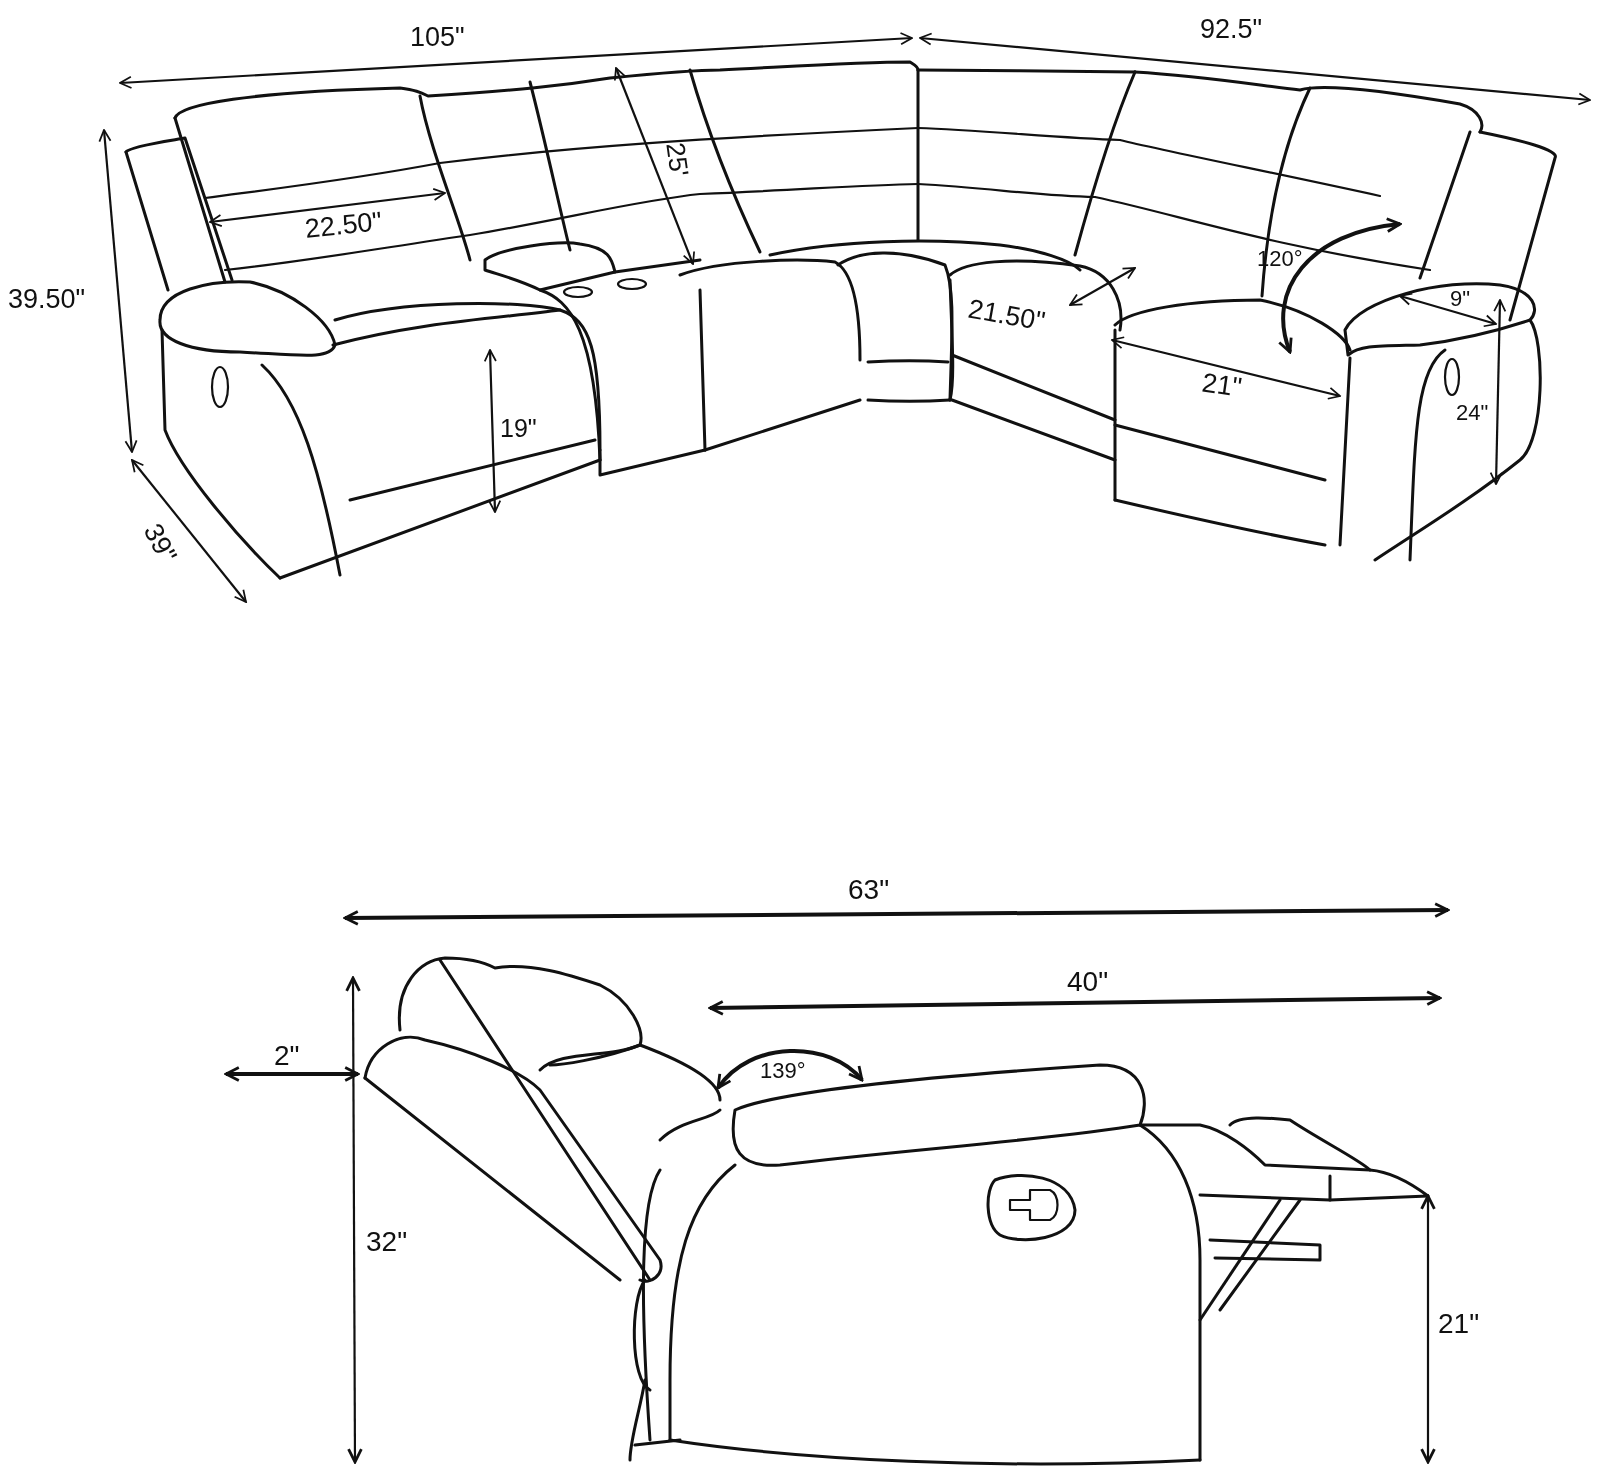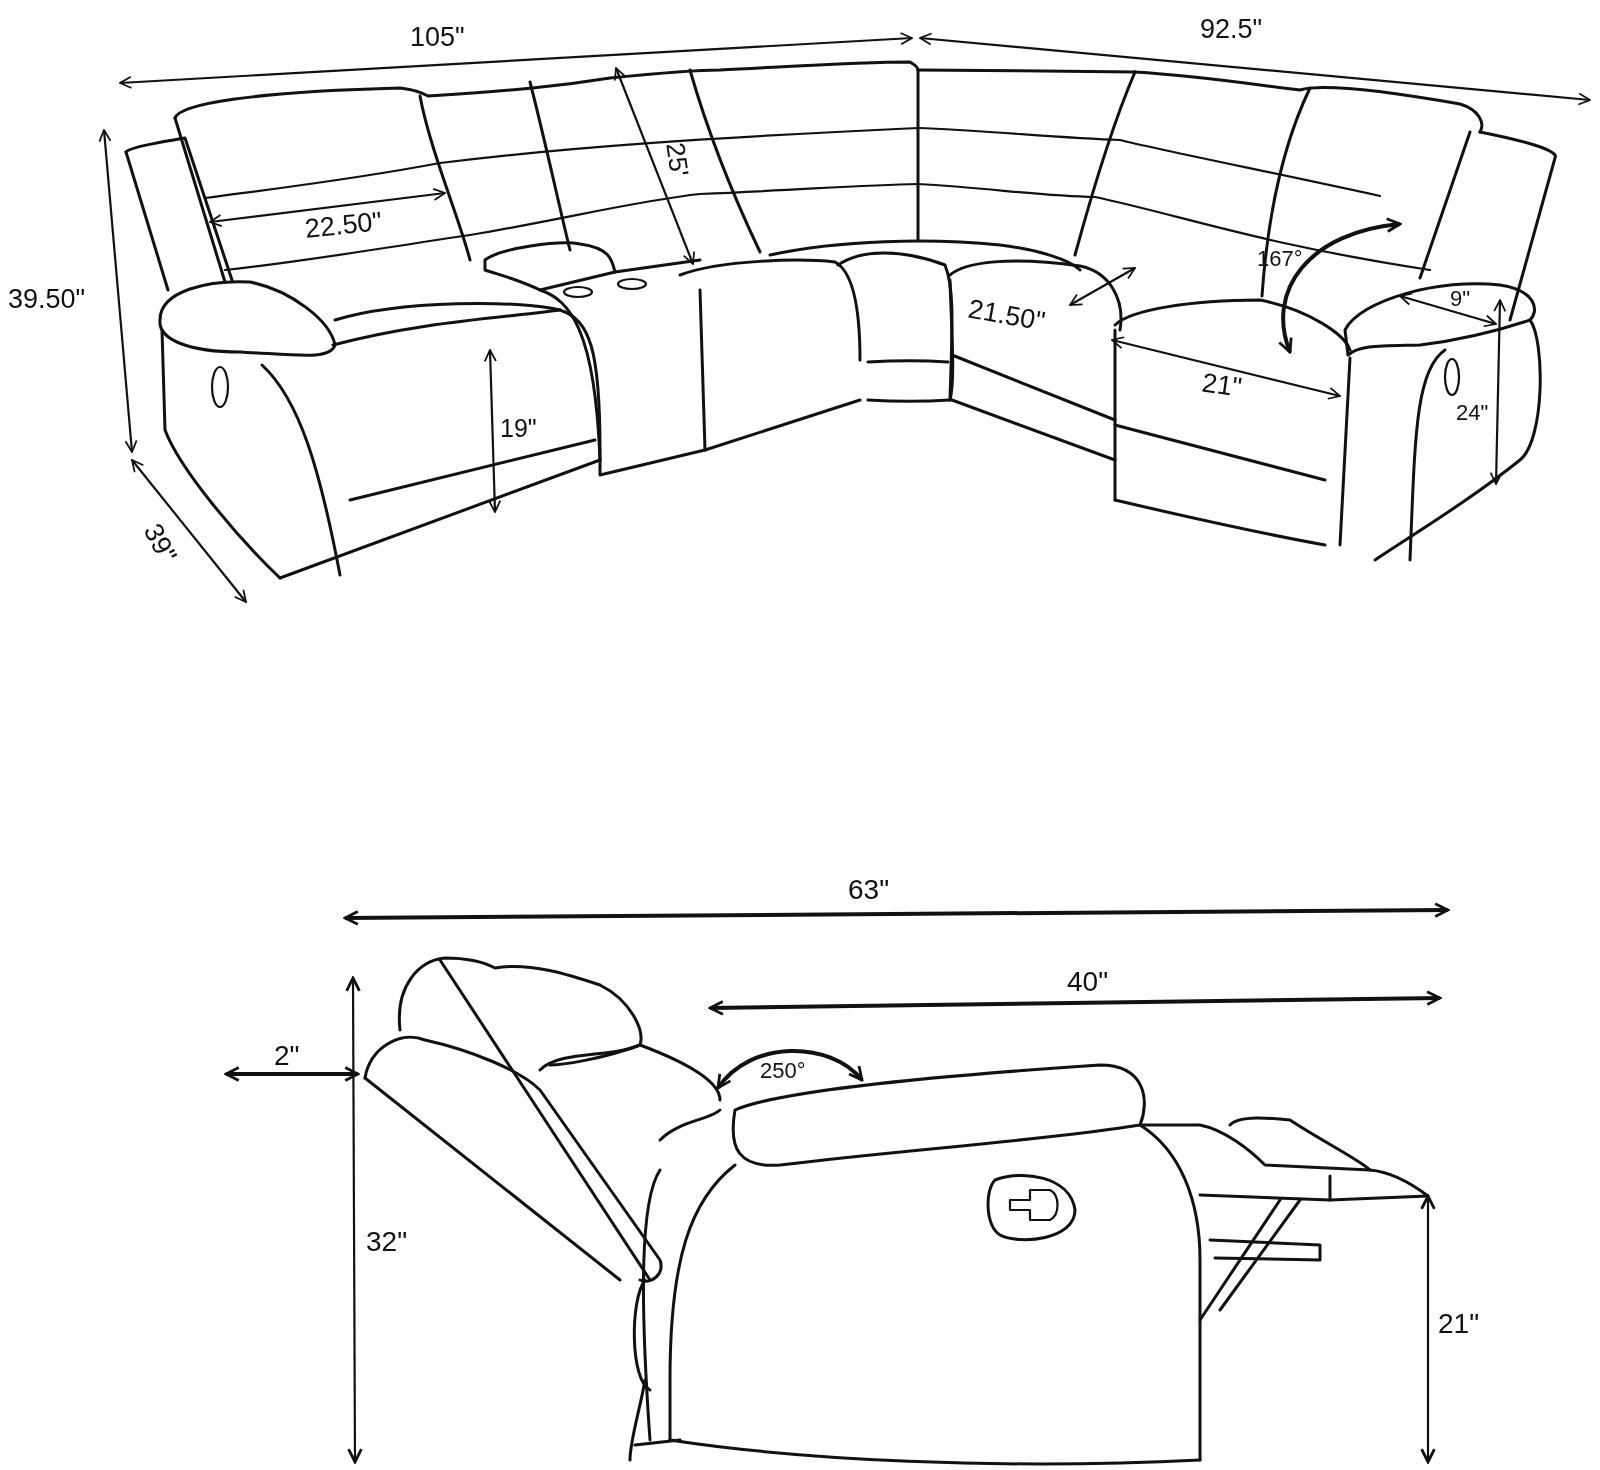--- a/index.html
+++ b/index.html
@@ -155,24 +155,24 @@
 
 <div>
   <span class="lbl" style="left:410px; top:22px; font-size:27px;">105"</span>
   <span class="lbl" style="left:1200px; top:14px; font-size:27px;">92.5"</span>
   <span class="lbl" style="left:8px; top:284px; font-size:27px;">39.50"</span>
   <span class="lbl" style="left:140px; top:528px; font-size:27px; transform:rotate(62deg);">39"</span>
   <span class="lbl" style="left:305px; top:210px; font-size:27px; transform:rotate(-6deg);">22.50"</span>
   <span class="lbl" style="left:660px; top:144px; font-size:26px; transform:rotate(82deg);">25'</span>
   <span class="lbl" style="left:500px; top:414px; font-size:25px;">19"</span>
   <span class="lbl" style="left:968px; top:300px; font-size:27px; transform:rotate(10deg);">21.50"</span>
-  <span class="lbl" style="left:1257px; top:246px; font-size:22px;">167°</span>
+  <span class="lbl" style="left:1257px; top:246px; font-size:22px;">120°</span>
   <span class="lbl" style="left:1202px; top:370px; font-size:27px; transform:rotate(8deg);">21"</span>
   <span class="lbl" style="left:1450px; top:286px; font-size:22px;">9"</span>
   <span class="lbl" style="left:1456px; top:400px; font-size:22px;">24"</span>
 
   <span class="lbl" style="left:848px; top:874px; font-size:28px;">63"</span>
   <span class="lbl" style="left:1067px; top:966px; font-size:28px;">40"</span>
   <span class="lbl" style="left:274px; top:1040px; font-size:28px;">2"</span>
   <span class="lbl" style="left:366px; top:1226px; font-size:28px;">32"</span>
   <span class="lbl" style="left:1438px; top:1308px; font-size:28px;">21"</span>
-  <span class="lbl" style="left:760px; top:1058px; font-size:22px;">250°</span>
+  <span class="lbl" style="left:760px; top:1058px; font-size:22px;">139°</span>
 </div>
 
 </body></html>

